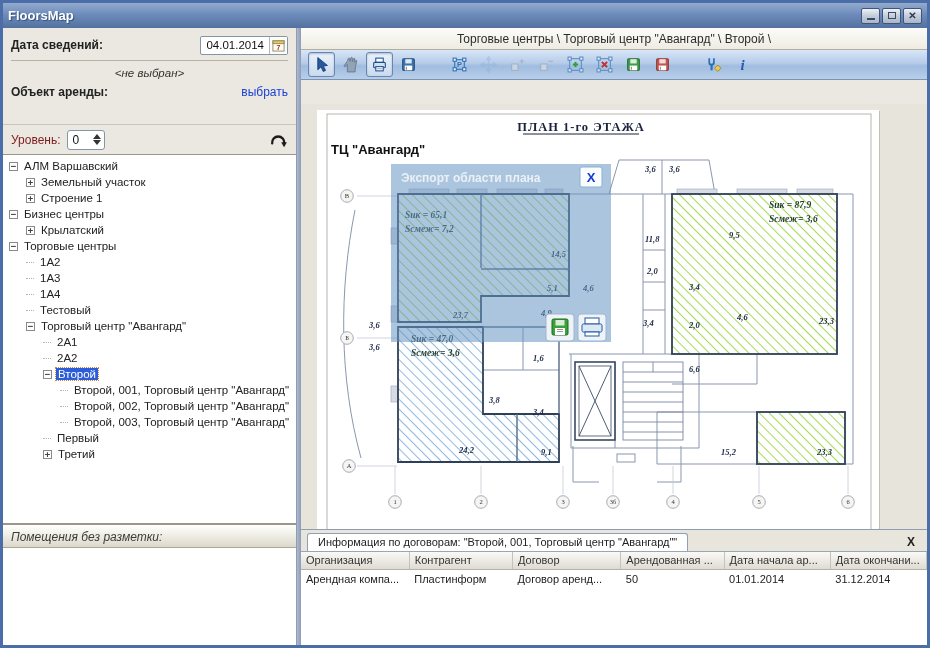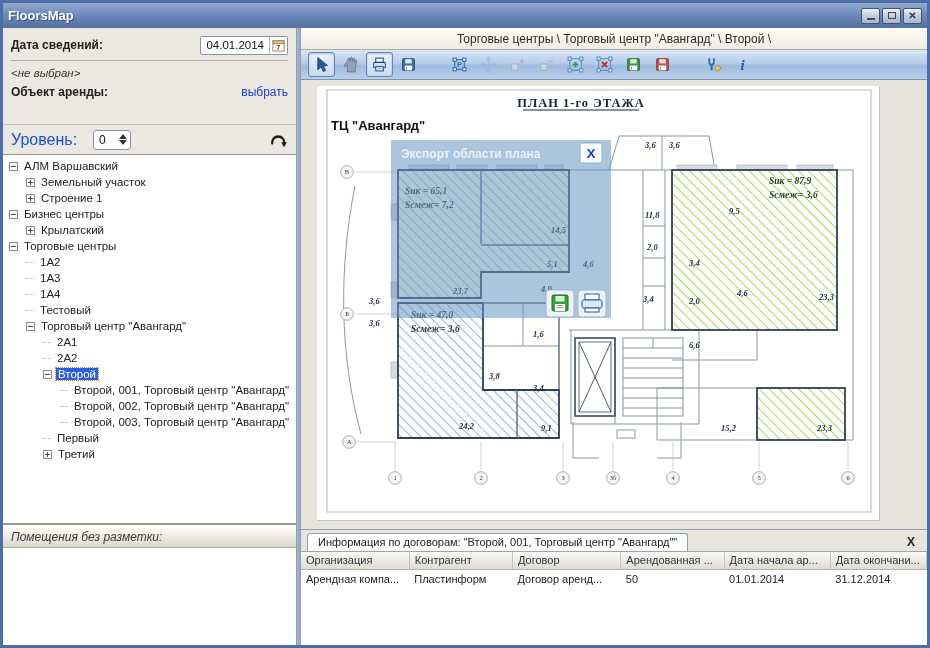--- a/index.html
+++ b/index.html
@@ -36,33 +36,33 @@
   
   .strip{
     height:22px;flex:0 0 22px;display:flex;align-items:center;
     background:linear-gradient(180deg,#fefefb,#dcd8cb);
     border-bottom:1px solid #aaa698;font-size:12px;color:#3c3c3a;
   }
   .strip .center{flex:1;text-align:center;}
   .collapse-btn{width:30px;text-align:center;color:#a3a29d;font-weight:bold;font-size:13px;letter-spacing:-2px;cursor:pointer;}
   
   .filters{flex:0 0 97px;padding:5px 8px 2px 8px;border-bottom:1px solid #c9c5b8;}
-  .frow{display:flex;align-items:center;height:24px;}
+  .frow{display:flex;align-items:center;height:24px;justify-content:center;}
   .frow.small{height:21px;}
   .flabel-b{font-size:12px;font-weight:bold;color:#222;flex:1;}
   .flabel{font-size:12px;color:#3a3a38;flex:1;}
   .flink{font-size:12px;color:#1a3fd6;cursor:pointer;}
   .fvalue-i{font-size:11.5px;color:#333;font-style:italic;}
   .fdivider{border:0;border-top:1px solid #b6b2a5;margin:3px 0;}
   .datebox{display:flex;align-items:center;border:1px solid #8595a8;background:#fff;border-radius:2px;height:19px;}
   .datebox .dval{font-size:11.5px;padding:0 5px;color:#111;}
   .calbtn{width:18px;height:17px;border-left:1px solid #aeb8c4;display:flex;align-items:center;justify-content:center;background:#fdfcf7;cursor:pointer;}
   
   .levelbar{flex:0 0 30px;display:flex;align-items:center;padding:0 8px;border-bottom:1px solid #9a968a;background:#ebe8e1;}
-  .levelbar .llabel{font-size:16px;color:#1d4ed8;margin-right:16px;}
+  .levelbar .llabel{font-size:12px;color:#7f1d1d;margin-right:6px;}
   .spinner{display:flex;border:1px solid #8595a8;border-radius:3px;background:#fff;height:20px;align-items:stretch;}
   .spinner .sval{width:22px;font-size:12px;display:flex;align-items:center;padding-left:5px;color:#111;}
   .spinner .arrows{width:14px;display:flex;flex-direction:column;align-items:center;justify-content:center;gap:1px;cursor:pointer;}
   .tri-up{width:0;height:0;border-left:4px solid transparent;border-right:4px solid transparent;border-bottom:5px solid #333;}
   .tri-dn{width:0;height:0;border-left:4px solid transparent;border-right:4px solid transparent;border-top:5px solid #333;}
   .refresh{margin-left:auto;cursor:pointer;display:flex;}
   
   .tree{flex:1;background:#fff;border-bottom:2px solid #9a968a;overflow:hidden;padding-top:3px;}
   .tree-row{display:flex;align-items:center;height:16px;font-size:11.5px;color:#222;white-space:nowrap;cursor:default;}
   .exp{width:9px;height:9px;flex:0 0 9px;border:1px solid #8a8a8a;background:#fff;color:#444;
@@ -87,21 +87,21 @@
     border-bottom:1px solid #7c93b8;
   }
   .tb-btn{
     width:27px;height:25px;display:flex;align-items:center;justify-content:center;
     border:1px solid transparent;border-radius:3px;background:transparent;padding:0;margin:0 1px;cursor:pointer;
   }
   .tb-btn.pressed{border-color:#6b86ad;background:linear-gradient(180deg,#eaf2fb,#c9dbf0);box-shadow:inset 0 1px 2px rgba(60,90,130,.35);}
   .tb-btn.disabled{opacity:.45;cursor:default;}
   .tb-gap{width:22px;}
   
-  .canvas{flex:1;background:#e7e4db;position:relative;overflow:hidden;}
+  .canvas{flex:1;background:#e7e4db;position:relative;overflow:hidden;margin-top:24px;}
   .page{
     position:absolute;left:16px;top:6px;width:562px;height:434px;background:#fff;
     box-shadow:1px 1px 0 #c2bfb4;
   }
   svg text.dim{font-family:"Liberation Serif",serif;font-size:8.5px;font-style:italic;font-weight:bold;fill:#1b2945;}
   svg text.room-lab{font-family:"Liberation Serif",serif;font-size:9.5px;font-style:italic;font-weight:bold;fill:#1f3a2a;}
   svg text.axis-t{font-family:"Liberation Serif",serif;font-size:6.5px;fill:#333;text-anchor:middle;}
   svg text.plan-title{font-family:"Liberation Serif",serif;font-size:12.5px;font-weight:bold;fill:#18233c;letter-spacing:1px;text-anchor:middle;}
   svg text.bldg{font-family:"Liberation Sans",sans-serif;font-size:13px;font-weight:bold;fill:#111;}
   svg text.ovl-title{font-family:"Liberation Sans",sans-serif;font-size:12px;font-weight:bold;fill:#eef3f8;opacity:.95;}

